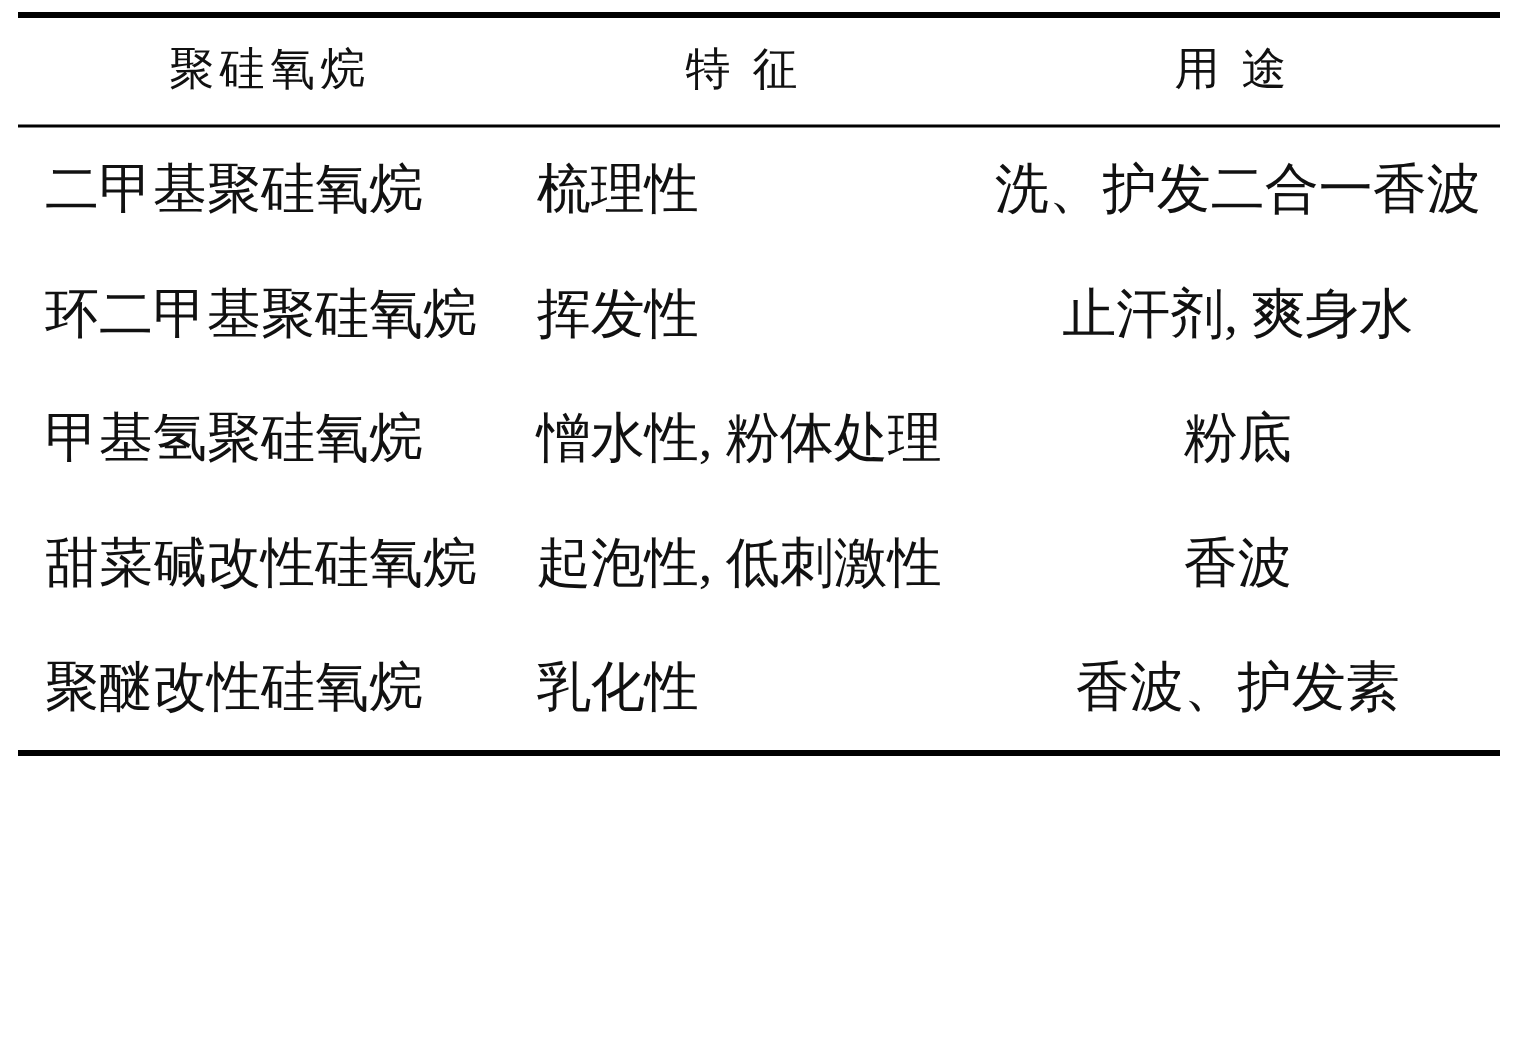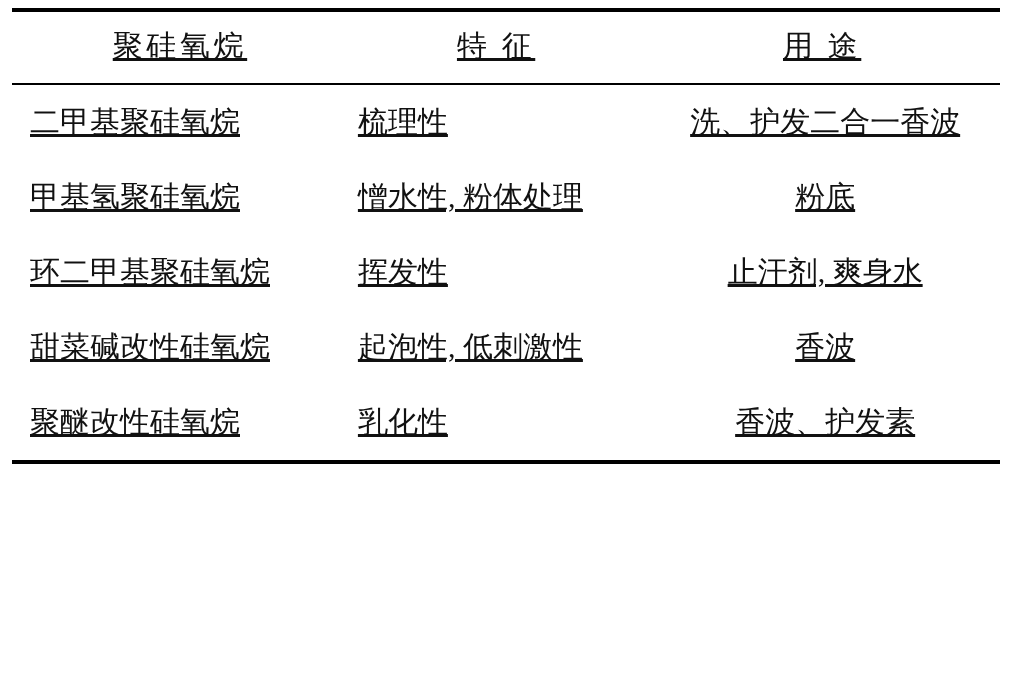--- a/index.html
+++ b/index.html
@@ -19,21 +19,20 @@
     height: 698px;
     box-sizing: border-box;
     padding: 0 12px;
     display: flex;
     flex-direction: column;
   }
   table.data-table {
     width: 100%;
     border-collapse: collapse;
     table-layout: fixed;
-    text-decoration: underline;
   }
   table.data-table col.c0 { width: 34%; }
   table.data-table col.c1 { width: 30%; }
   table.data-table col.c2 { width: 36%; }
 
   .rule-top {
     height: 4px;
     background: #000000;
     margin: 8px 0 0 0;
   }
@@ -48,21 +47,21 @@
   }
 
   thead th {
     font-weight: normal;
     font-size: 30px;
     padding: 14px 0 16px 0;
     text-align: center;
     letter-spacing: 0.12em;
   }
   tbody td {
-    font-size: 30px;
+    font-size: 36px;
     padding: 17px 0 17px 0;
     vertical-align: middle;
     white-space: nowrap;
   }
   tbody td.col0 { padding-left: 18px; }
   tbody td.col1 { padding-left: 10px; }
   tbody td.col2 { padding-left: 6px; }
   tbody tr td.col2.wide { text-align: center; }
 </style>
 </head>
@@ -95,28 +94,28 @@
       <col class="c1">
       <col class="c2">
     </colgroup>
     <tbody>
       <tr>
         <td class="col0">二甲基聚硅氧烷</td>
         <td class="col1">梳理性</td>
         <td class="col2 wide">洗、护发二合一香波</td>
       </tr>
       <tr>
+        <td class="col0">环二甲基聚硅氧烷</td>
+        <td class="col1">挥发性</td>
+        <td class="col2 wide">止汗剂, 爽身水</td>
+      </tr>
+      <tr>
         <td class="col0">甲基氢聚硅氧烷</td>
         <td class="col1">憎水性, 粉体处理</td>
         <td class="col2 wide">粉底</td>
-      </tr>
-      <tr>
-        <td class="col0">环二甲基聚硅氧烷</td>
-        <td class="col1">挥发性</td>
-        <td class="col2 wide">止汗剂, 爽身水</td>
       </tr>
       <tr>
         <td class="col0">甜菜碱改性硅氧烷</td>
         <td class="col1">起泡性, 低刺激性</td>
         <td class="col2 wide">香波</td>
       </tr>
       <tr>
         <td class="col0">聚醚改性硅氧烷</td>
         <td class="col1">乳化性</td>
         <td class="col2 wide">香波、护发素</td>

